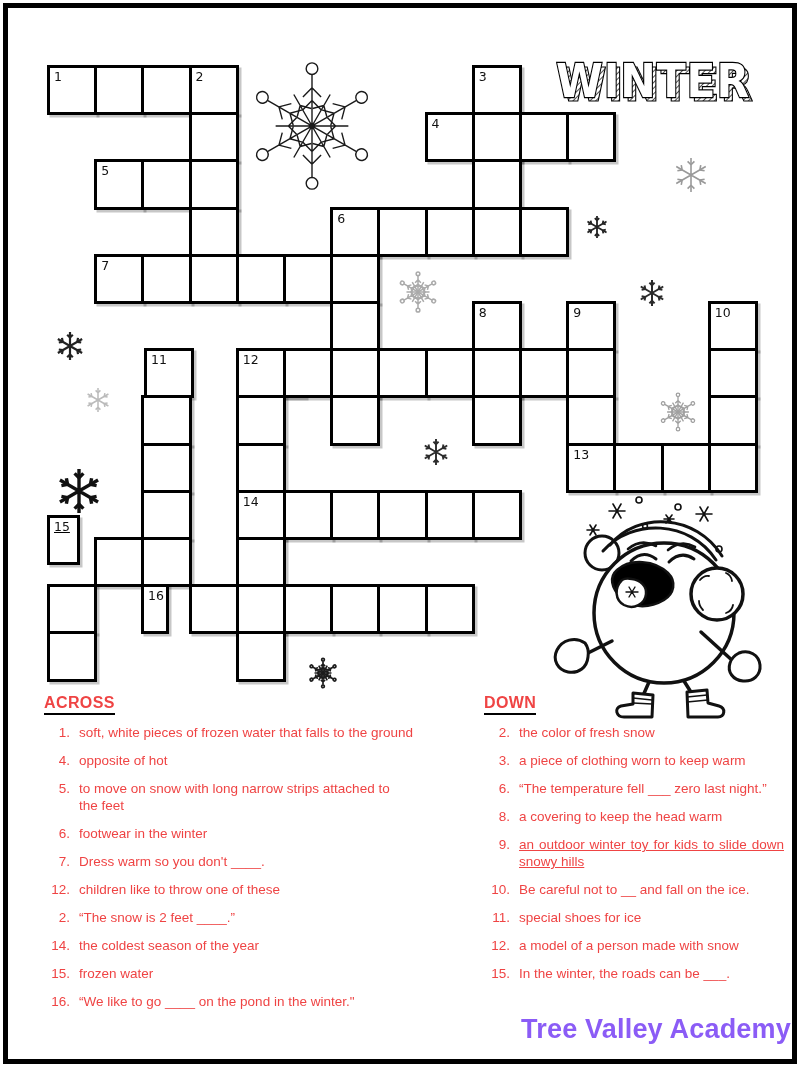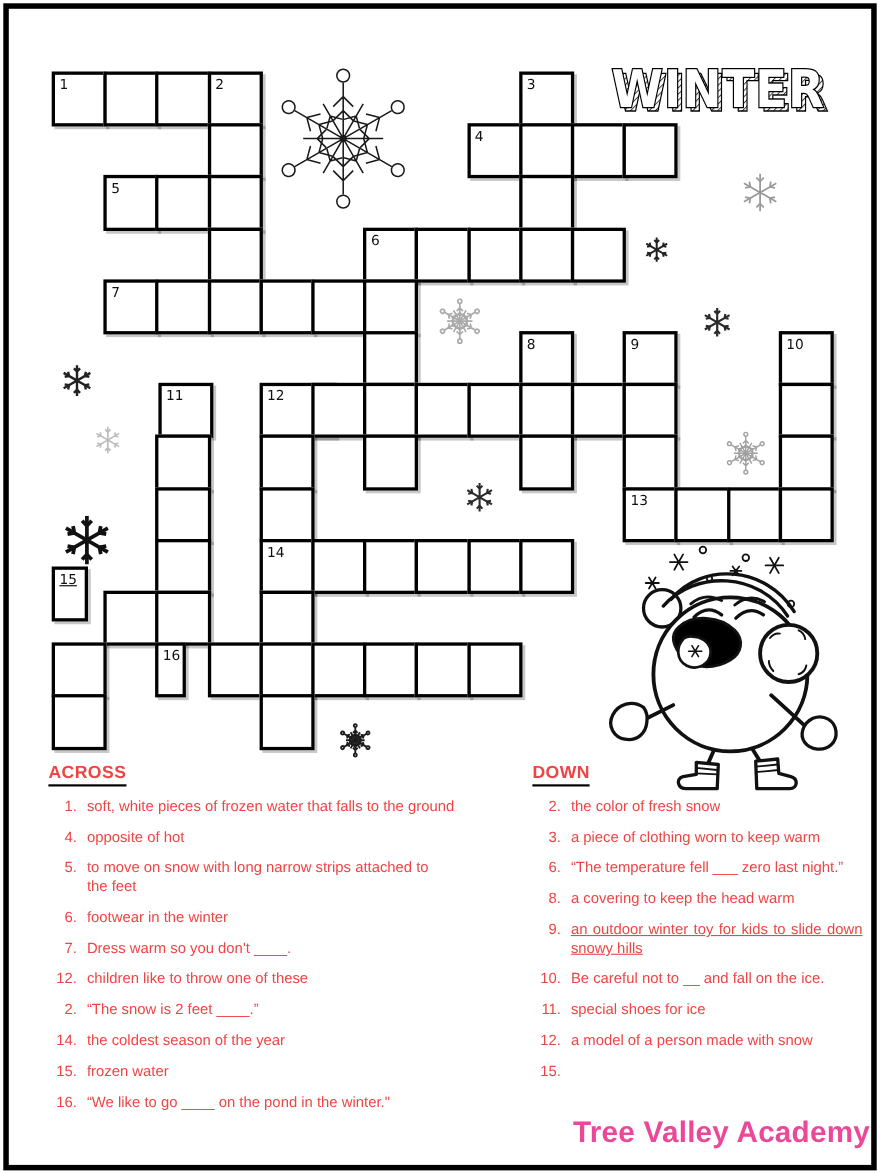--- a/index.html
+++ b/index.html
@@ -349,17 +349,18 @@
         <span class="t">special shoes for ice</span>
       </div>
 
       <div class="clue">
         <span class="n">12.</span>
         <span class="t">a model of a person made with snow</span>
       </div>
 
       <div class="clue">
         <span class="n">15.</span>
+        <span class="t">In the winter, the roads can be ___.</span>
       </div>
     </div>
 </div>
 
-<div id="footer-brand" style="color: #ec4899;">Tree Valley Academy</div>
+<div id="footer-brand" style="color: #8b5cf6;">Tree Valley Academy</div>
 
 </body></html>

